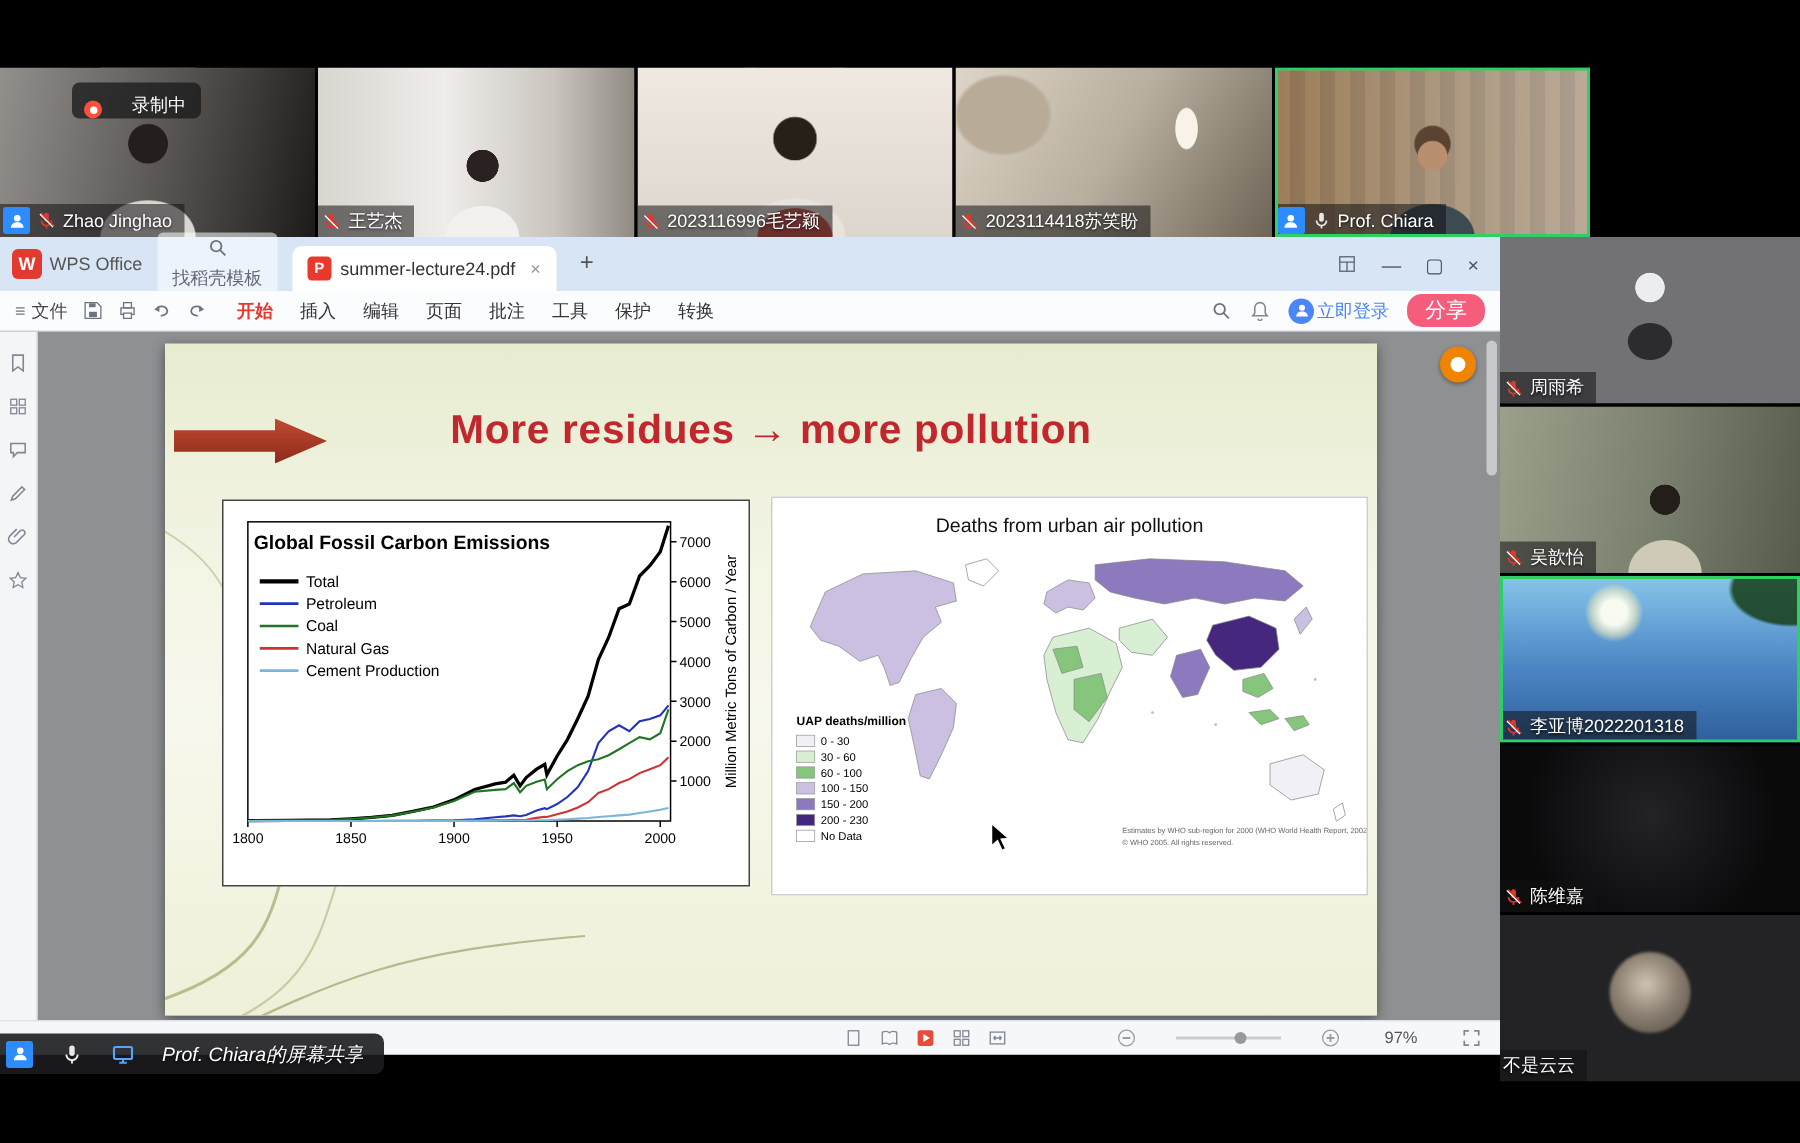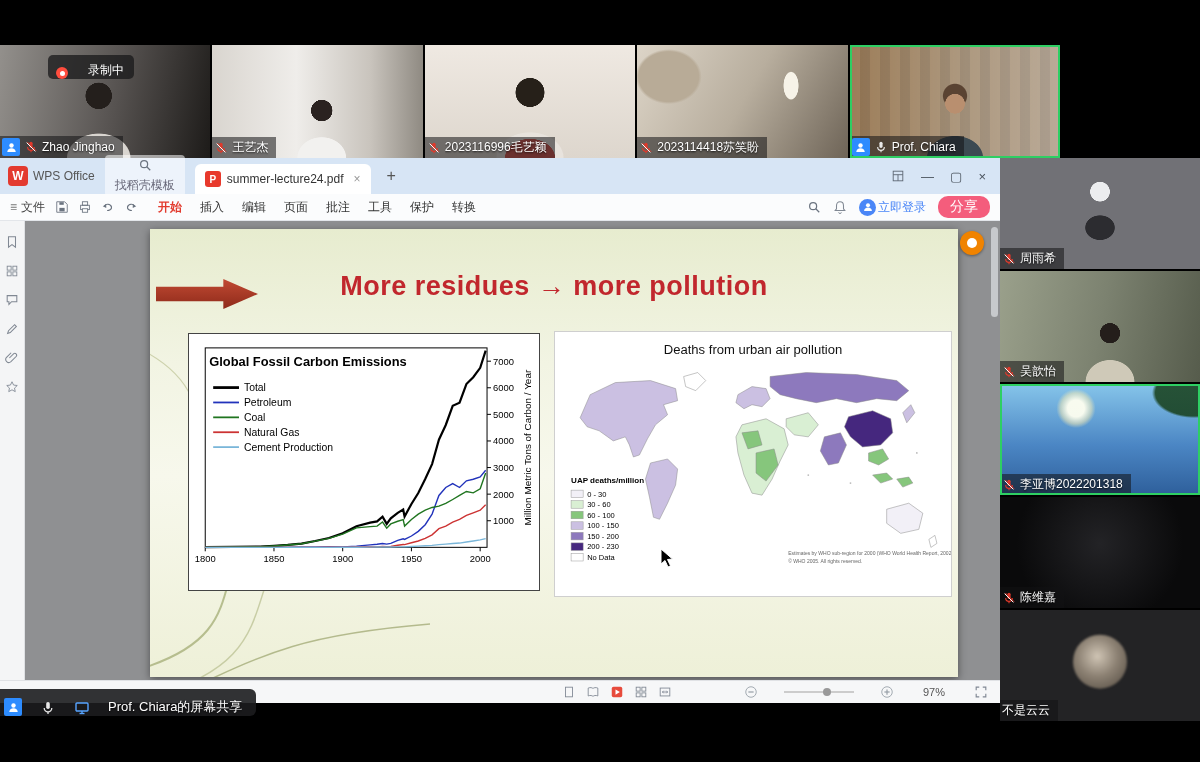--- a/index.html
+++ b/index.html
@@ -70,22 +70,22 @@
     display:inline-flex;align-items:center;justify-content:center;}
   .role-badge svg{width:13px;height:13px;}
   .mic{width:14px;height:14px;flex:none;display:inline-flex;}
 
   
   .rec-pill{position:absolute;left:28px;top:55px;height:24px;display:flex;align-items:flex-end;gap:20px;
     background:rgba(24,24,26,0.75);padding:0 10px 0 8px;border-radius:5px;z-index:20;color:#fff;font-size:12px;margin-left:20px;}
   .rec-dot{width:12px;height:12px;border-radius:50%;background:#ff4d3e;position:relative;}
   .rec-dot::after{content:"";position:absolute;inset:3.5px;background:#fff;border-radius:50%;}
 
-  .share-overlay{position:absolute;left:0;top:689px;height:27px;display:flex;align-items:flex-end;gap:18px;
-    background:rgba(28,28,30,0.9);padding:0 14px 0 4px;border-radius:0 6px 6px 0;z-index:30;}
+  .share-overlay{position:absolute;left:0;top:689px;height:27px;display:flex;align-items:center;gap:18px;
+    background:rgba(28,28,30,0.9);padding:0 14px 0 4px;border-radius:0 6px 6px 0;z-index:30;font-style:italic;}
   .share-overlay .pname{font-size:13px;}
   .share-overlay .icon16{width:16px;height:16px;display:inline-flex;}
 
   .cursor{position:absolute;left:660px;top:548px;z-index:40;}
 
   
   .wps{position:absolute;left:0;top:158px;width:1000px;height:545px;background:#fff;
        display:flex;flex-direction:column;font-size:12px;color:#333;}
   .titlebar{height:36px;background:#d7e5f5;display:flex;align-items:center;padding:0 8px;gap:10px;flex:none;}
   .brand{display:flex;align-items:center;gap:5px;color:#555;}
@@ -122,21 +122,21 @@
     border-right:1px solid #dfe1e4;display:flex;flex-direction:column;align-items:center;
     padding-top:14px;gap:15px;}
   .vscroll{position:absolute;right:2px;top:6px;width:7px;height:90px;background:#c7c9cc;border-radius:4px;}
   .assistant{position:absolute;right:16px;top:10px;width:24px;height:24px;border-radius:50%;
     background:#f08300;box-shadow:0 1px 3px rgba(0,0,0,.4);display:flex;align-items:center;justify-content:center;}
   .assistant::after{content:"";width:10px;height:10px;border-radius:50%;background:#fff;}
 
   
   .slide{position:absolute;left:110px;top:8px;width:808px;height:448px;overflow:hidden;
     background:linear-gradient(180deg,#e7eccf 0%,#f2f4e3 30%,#f7f8ec 55%,#eef0d8 100%);
-    box-shadow:0 2px 8px rgba(0,0,0,0.45);margin-left:40px;}
+    box-shadow:0 2px 8px rgba(0,0,0,0.45);}
   .deco{position:absolute;inset:0;width:100%;height:100%;}
   .red-arrow{position:absolute;left:6px;top:50px;width:102px;height:30px;
     background:linear-gradient(180deg,#c14a33,#8e2a1a);
     clip-path:polygon(0 26%,66% 26%,66% 0,100% 50%,66% 100%,66% 74%,0 74%);}
   .slide-title{position:absolute;top:42px;left:0;right:0;text-align:center;font-size:27px;
     font-weight:bold;color:#c1272d;letter-spacing:0.5px;}
   .chart-panel{position:absolute;left:38px;top:104px;width:352px;height:258px;background:#fff;
     border:1px solid #444;box-sizing:border-box;}
   .chart-panel svg{display:block;width:100%;height:100%;}
   .map-panel{position:absolute;left:404px;top:102px;width:398px;height:266px;background:#fff;

